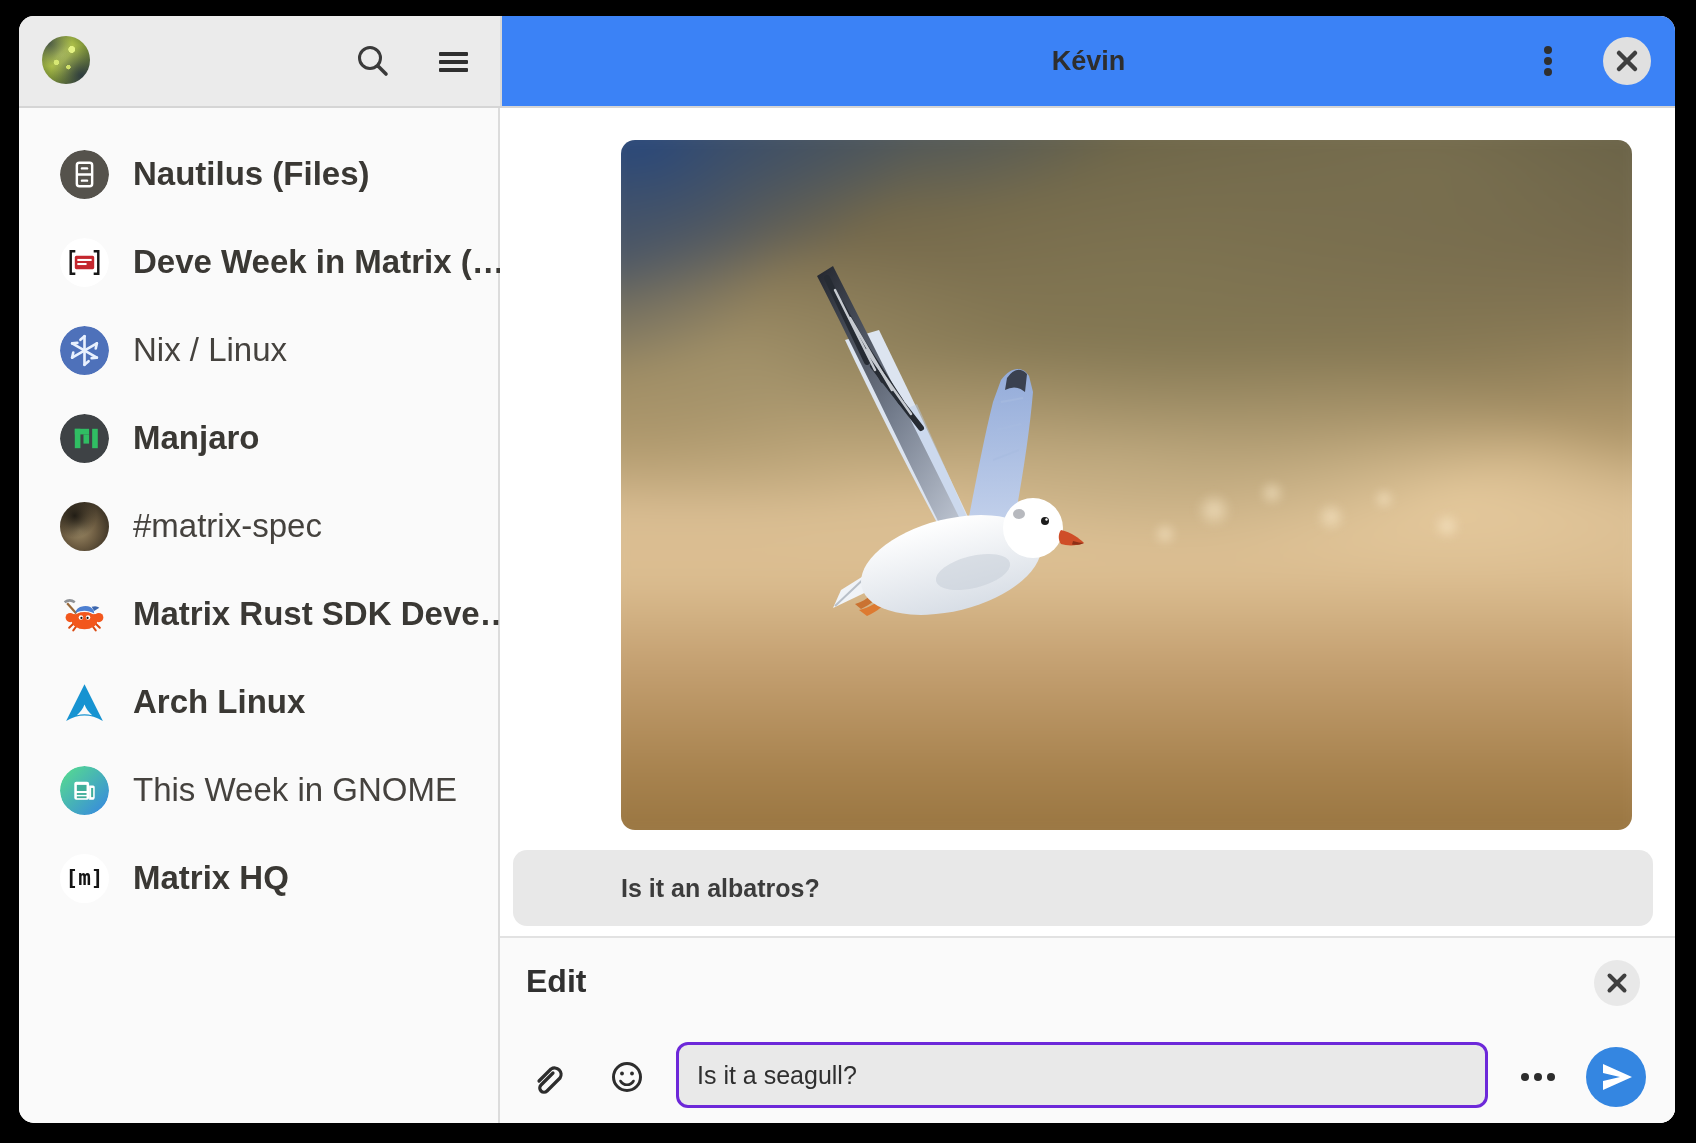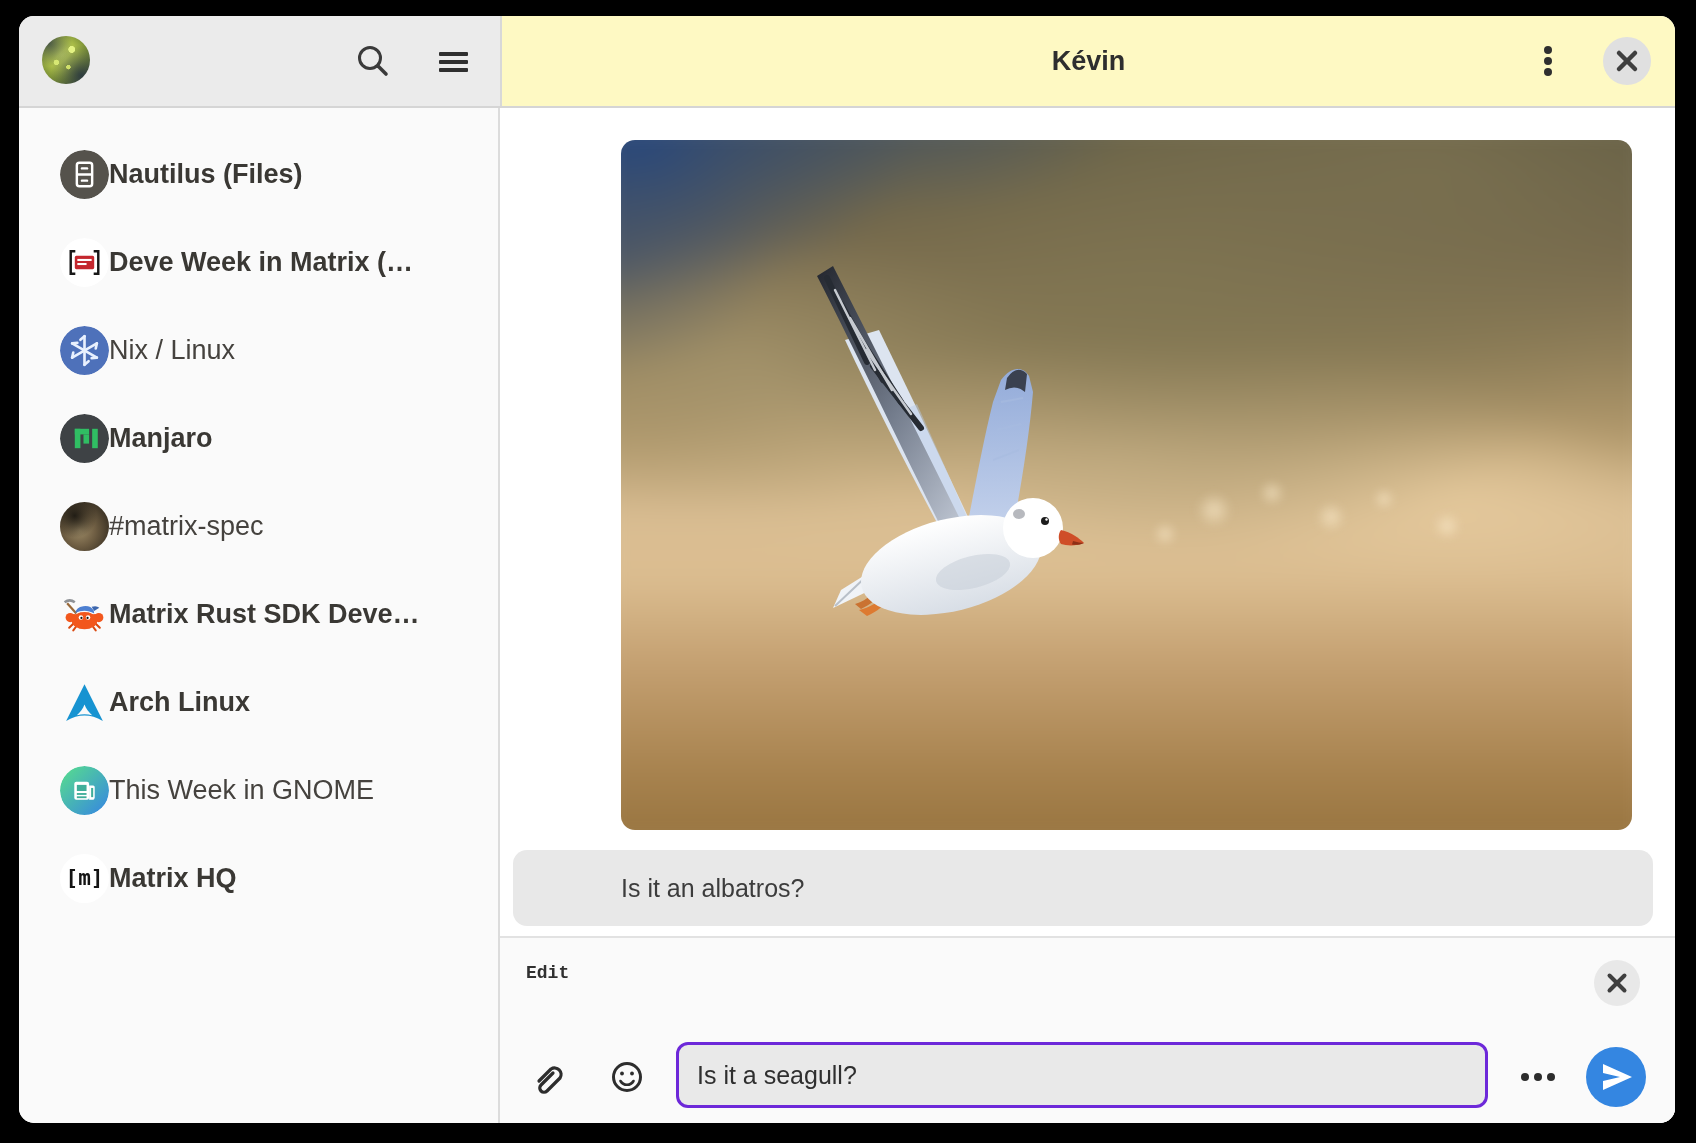--- a/index.html
+++ b/index.html
@@ -3,21 +3,21 @@
 <meta charset="utf-8">
 <style>
   html,body{margin:0;padding:0;background:#000;}
   body{width:1696px;height:1143px;overflow:hidden;font-family:"Liberation Sans",sans-serif;}
   .screen{position:relative;width:1696px;height:1143px;background:#000;}
   .window{position:absolute;left:19px;top:16px;width:1656px;height:1107px;border-radius:15px;overflow:hidden;background:#fff;display:flex;flex-direction:column;}
 
   
   .titlebar{height:90px;flex-shrink:0;display:flex;border-bottom:2px solid #d5d5d5;}
   .tb-left{width:481px;background:#ebebeb;border-right:2px solid #d8d8d8;position:relative;flex-shrink:0;}
-  .tb-right{flex:1;background:#fef9c3;position:relative;}
+  .tb-right{flex:1;background:#3b82f6;position:relative;}
   .account-btn{position:absolute;left:23px;top:20px;width:48px;height:48px;border-radius:50%;overflow:hidden;cursor:pointer;
     background:
       radial-gradient(circle at 62% 28%, #e3f283 0 7%, rgba(0,0,0,0) 8%),
       radial-gradient(circle at 30% 55%, #d7e873 0 6%, rgba(0,0,0,0) 7%),
       radial-gradient(circle at 55% 65%, #cfe069 0 5%, rgba(0,0,0,0) 6%),
       radial-gradient(circle at 82% 82%, rgba(35,48,64,.85), rgba(35,48,64,0) 55%),
       radial-gradient(circle at 15% 15%, rgba(40,52,70,.7), rgba(40,52,70,0) 40%),
       radial-gradient(circle at 42% 40%, #c9da65 0%, #a9bc48 38%, #7e9338 62%, #55663a 86%, #394a3c 100%);}
   .icon-btn{position:absolute;display:flex;align-items:center;justify-content:center;cursor:pointer;}
   .search-btn{left:332px;top:23px;width:44px;height:44px;}
@@ -26,21 +26,21 @@
   .chat-title{position:absolute;left:0;right:0;top:0;height:90px;display:flex;align-items:center;justify-content:center;font-size:27px;font-weight:700;color:#2e2e2e;pointer-events:none;}
   .kebab-btn{right:105px;top:23px;width:44px;height:44px;}
   .close-btn{right:24px;top:21px;width:48px;height:48px;border-radius:50%;background:#e0e0e0;}
 
   
   .body-row{flex:1;display:flex;min-height:0;}
   .sidebar{width:481px;flex-shrink:0;background:#fafafa;border-right:2px solid #dcdcdc;padding-top:22px;box-sizing:border-box;}
   .room{height:88px;display:flex;align-items:center;padding-left:41px;cursor:pointer;}
   .room .avatar{width:49px;height:49px;border-radius:50%;flex-shrink:0;position:relative;overflow:hidden;display:flex;align-items:center;justify-content:center;}
   .room .avatar.noclip{overflow:visible;border-radius:0;}
-  .room .label{font-size:27px;color:#45423e;white-space:nowrap;}
+  .room .label{margin-left:24px;font-size:33px;color:#45423e;white-space:nowrap;}
   .room.bold .label{font-weight:700;color:#3a3834;}
   .av-spec{background:radial-gradient(circle at 30% 28%, rgba(25,22,16,.9), rgba(25,22,16,0) 45%),
              radial-gradient(circle at 40% 58%, #9c8a66 0%, #6f5e43 38%, #473c2b 68%, #2a241b 100%);}
   .av-mono{background:#fff;font-family:"DejaVu Sans Mono",monospace;font-size:21px;font-weight:600;color:#141414;}
 
   .main{flex:1;background:#ffffff;position:relative;}
 
   
   .photo{position:absolute;left:121px;top:32px;width:1011px;height:690px;border-radius:14px;overflow:hidden;cursor:pointer;}
   .photo-bg{position:absolute;left:-30px;top:-30px;right:-30px;bottom:-30px;filter:blur(16px);
@@ -51,27 +51,27 @@
       radial-gradient(45% 35% at 78% 8%, rgba(122,112,80,.85),rgba(122,112,80,0) 75%),
       radial-gradient(55% 45% at 55% 25%,rgba(128,118,82,.85),rgba(128,118,82,0) 75%),
       radial-gradient(40% 28% at 15% 35%,rgba(168,152,112,.7),rgba(168,152,112,0) 70%),
       radial-gradient(60% 22% at 50% 47%,rgba(220,193,148,.9),rgba(220,193,148,0) 75%),
       radial-gradient(35% 16% at 80% 52%,rgba(233,205,160,.85),rgba(233,205,160,0) 70%),
       linear-gradient(180deg,#5e5a42 0%,#75684b 18%,#8f7e58 32%,#b39a6d 44%,#d9bd92 54%,#dcbe91 62%,#c4a071 74%,#a8834f 88%,#93703b 100%);}
   .bk{position:absolute;border-radius:50%;filter:blur(4px);background:radial-gradient(circle,rgba(255,240,210,.6),rgba(255,240,210,0) 70%);}
   .bird{position:absolute;left:0;top:0;width:100%;height:100%;}
 
   
-  .bubble{position:absolute;left:13px;top:742px;width:1140px;height:76px;border-radius:14px;background:#e8e8e8;display:flex;align-items:center;padding-left:108px;box-sizing:border-box;cursor:pointer;}
+  .bubble{position:absolute;left:13px;top:742px;width:1140px;height:76px;border-radius:14px;background:#e8e8e8;display:flex;align-items:center;padding-left:108px;box-sizing:border-box;cursor:pointer;font-weight:bold;}
   .bubble span{font-size:25px;color:#3c3c3c;}
   .chat-divider{position:absolute;left:0;right:0;top:828px;height:2px;background:#e2e2e2;}
 
   
   .compose{position:absolute;left:0;right:0;top:830px;bottom:0;background:#fafafa;}
-  .edit-label{position:absolute;left:26px;top:25px;font-size:18px;font-weight:700;color:#303030;font-family:Liberation Mono, monospace;}
+  .edit-label{position:absolute;left:26px;top:25px;font-size:32px;font-weight:700;color:#303030;}
   .edit-close{position:absolute;left:1094px;top:22px;width:46px;height:46px;border-radius:50%;background:#e8e8e8;display:flex;align-items:center;justify-content:center;cursor:pointer;}
   .attach-btn{left:27px;top:119px;width:40px;height:40px;}
   .emoji-btn{left:107px;top:119px;width:40px;height:40px;}
   .msg-input{position:absolute;left:176px;top:104px;width:812px;height:66px;box-sizing:border-box;border:3px solid #6d28d9;border-radius:12px;background:#e9e9e9;padding:0 18px;font-size:25px;color:#2f2f2f;font-family:"Liberation Sans",sans-serif;outline:none;}
   .more-btn{left:1013px;top:119px;width:50px;height:40px;}
   .send-btn{position:absolute;left:1086px;top:109px;width:60px;height:60px;border-radius:50%;background:#3486e1;display:flex;align-items:center;justify-content:center;cursor:pointer;}
 </style>
 </head>
 <body>
 

